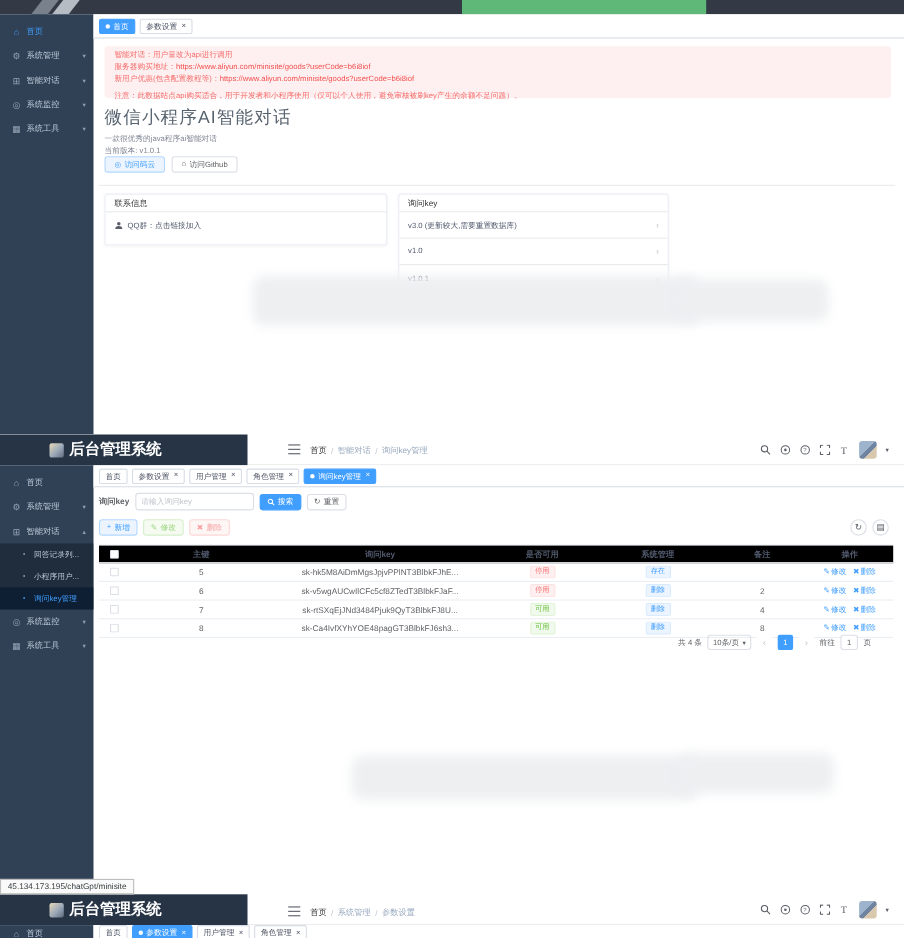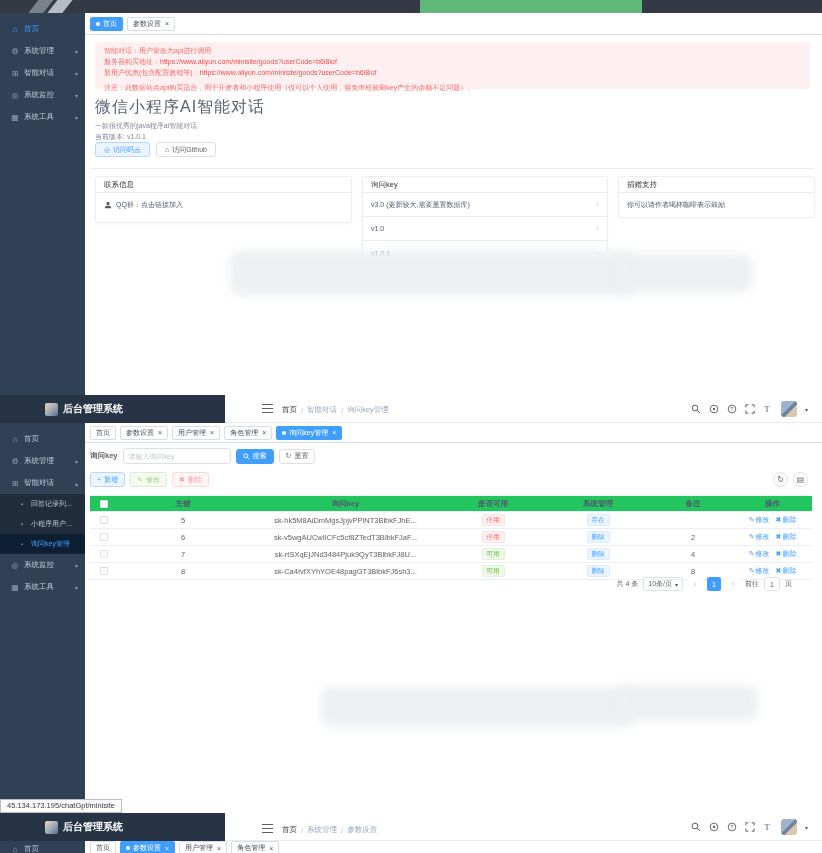--- a/index.html
+++ b/index.html
@@ -26,21 +26,21 @@
 
   .tabsbar { position:absolute; background:#fff; border-bottom:1px solid #d8dce5; display:flex; align-items:center; gap:4px; padding-left:5px; }
   .tag { display:inline-flex; align-items:center; gap:3px; height:14px; padding:0 5px; border:1px solid #d8dce5; background:#fff; color:#495060; font-size:7px; border-radius:2px; cursor:pointer; white-space:nowrap; }
   .tag.active { background:#409eff; border-color:#409eff; color:#fff; }
   .tag .dot { width:4px; height:4px; border-radius:50%; background:#fff; display:inline-block; }
   .tag .x { font-size:7px; margin-left:1px; color:inherit; }
 
   .hdr { position:absolute; left:0; right:0; height:28px; background:#fff; border-bottom:1px solid #ececec; }
   .logo-block { position:absolute; left:0; top:0; width:225px; height:28px; background:#263445; display:flex; align-items:center; padding-left:45px; gap:5px; }
   .logo-ic { width:13px; height:13px; border-radius:2px; background:linear-gradient(135deg,#e8d9b8,#9aa7b8 55%,#5d6b7c); flex:none; }
-  .brand-text { color:#fff; font-size:10px; font-weight:bold; white-space:nowrap; }
+  .brand-text { color:#fff; font-size:14px; font-weight:bold; white-space:nowrap; }
   .hamburger { position:absolute; left:262px; top:9px; width:11px; height:9px; display:flex; flex-direction:column; justify-content:space-between; cursor:pointer; }
   .hamburger i { display:block; height:1.4px; background:#5a5e66; }
   .breadcrumb { position:absolute; left:282px; top:10px; display:flex; gap:4px; font-size:7.5px; align-items:center; }
   .bc-first { color:#303133; }
   .bc-sep { color:#c0c4cc; }
   .bc-item { color:#97a8be; }
   .tools { position:absolute; right:14px; top:0; height:28px; display:flex; align-items:center; gap:8px; color:#5a5e66; }
   .tools svg { display:block; }
   .avatar { width:16px; height:16px; border-radius:3px; background:linear-gradient(135deg,#9db4cc 0 45%,#6e84a0 45% 62%,#d8c9ae 62% 100%); }
   .caret { font-size:6px; color:#5a5e66; }
@@ -78,21 +78,21 @@
   .inp::placeholder { color:#c0c4cc; }
   .btn-solid-primary { background:#409eff; border:1px solid #409eff; color:#fff; }
   .toolbar { position:absolute; left:90px; top:77px; display:flex; gap:5px; }
   .btn-sm { height:15px; padding:0 6px; font-size:7px; }
   .btn-plain-success { background:#f0f9eb; border:1px solid #c2e7b0; color:#67c23a; opacity:.65; }
   .btn-plain-danger { background:#fef0f0; border:1px solid #fbc4c4; color:#f56c6c; opacity:.65; }
   .tool-circles { position:absolute; right:14px; top:77px; display:flex; gap:5px; }
   .circle-btn { width:15px; height:15px; border-radius:50%; background:#fff; border:1px solid #dcdfe6; color:#5a5e66; font-size:8px; display:flex; align-items:center; justify-content:center; cursor:pointer; }
   .tbl { position:absolute; left:90px; right:10px; top:100px; border-top:1px solid #ebeef5; }
   .trow { display:flex; align-items:center; height:17px; border-bottom:1px solid #ebeef5; font-size:7.5px; color:#606266; }
-  .thead { background:#22c55e; color:#515a6e; font-weight:bold; height:16px; }
+  .thead { background:#000000; color:#515a6e; font-weight:bold; height:16px; }
   .cell { display:flex; align-items:center; justify-content:center; text-align:center; overflow:hidden; white-space:nowrap; }
   .c1{width:28px;} .c2{width:130px;} .c3{width:195px;} .c4{width:100px;} .c5{width:110px;} .c6{width:80px;} .c7{width:79px;}
   .cb { width:8px; height:8px; border:1px solid #dcdfe6; border-radius:1px; background:#fff; cursor:pointer; }
   .bdg { padding:1px 4px; border-radius:2px; font-size:6.5px; line-height:1.3; }
   .b-red { background:#fef0f0; border:1px solid #fde2e2; color:#f56c6c; }
   .b-green { background:#f0f9eb; border:1px solid #e1f3d8; color:#67c23a; }
   .b-blue { background:#ecf5ff; border:1px solid #d9ecff; color:#409eff; }
   .oplink { color:#409eff; font-size:7px; cursor:pointer; display:inline-flex; gap:1px; align-items:center; margin:0 3px; text-decoration:none; }
   .pager { position:absolute; right:30px; top:182px; display:flex; align-items:center; gap:5px; font-size:7px; color:#606266; }
   .size-box { border:1px solid #dcdfe6; border-radius:3px; padding:1px 4px; display:flex; gap:3px; align-items:center; color:#606266; cursor:pointer; }
@@ -207,24 +207,20 @@
         <div class="cl-item">
           <span>v1.0</span>
           <span class="cl-chev">›</span>
         </div>
         <div class="cl-item">
           <span>v1.0.1</span>
           <span class="cl-chev">›</span>
         </div>
       </div>
 
-      <div class="card" style="left:533px;top:163px;width:197px;height:42px;">
-        <div class="card-h">捐赠支持</div>
-        <div class="card-b">你可以请作者喝杯咖啡表示鼓励</div>
-      </div>
 
       <div class="blob" style="left:145px;top:238px;width:405px;height:45px;"></div>
       <div class="blob" style="left:533px;top:241px;width:135px;height:38px;"></div>
     </div>
   </section>
 
   <section id="sec-mid">
     <div class="hdr" style="top:0;">
       <div class="logo-block">
         <span class="logo-ic"></span>

